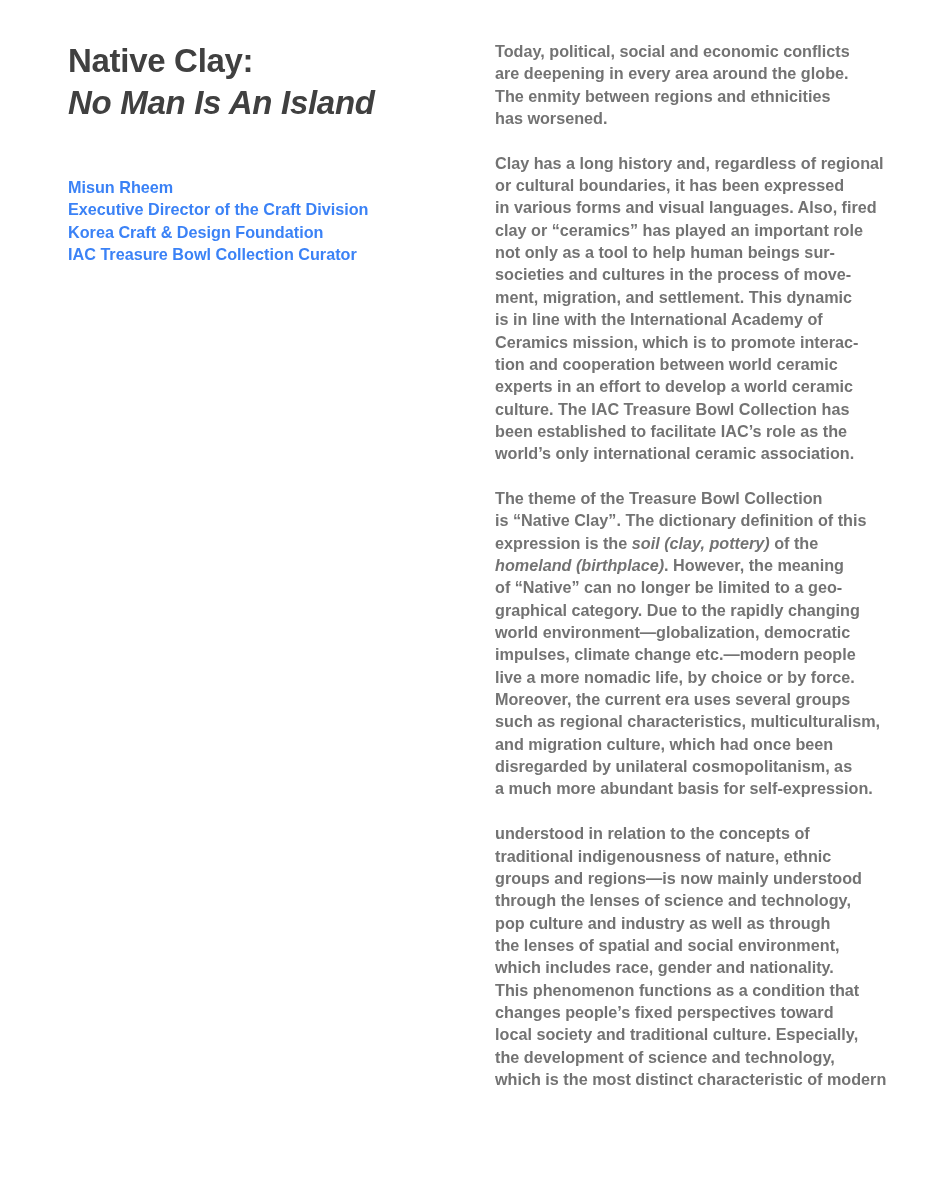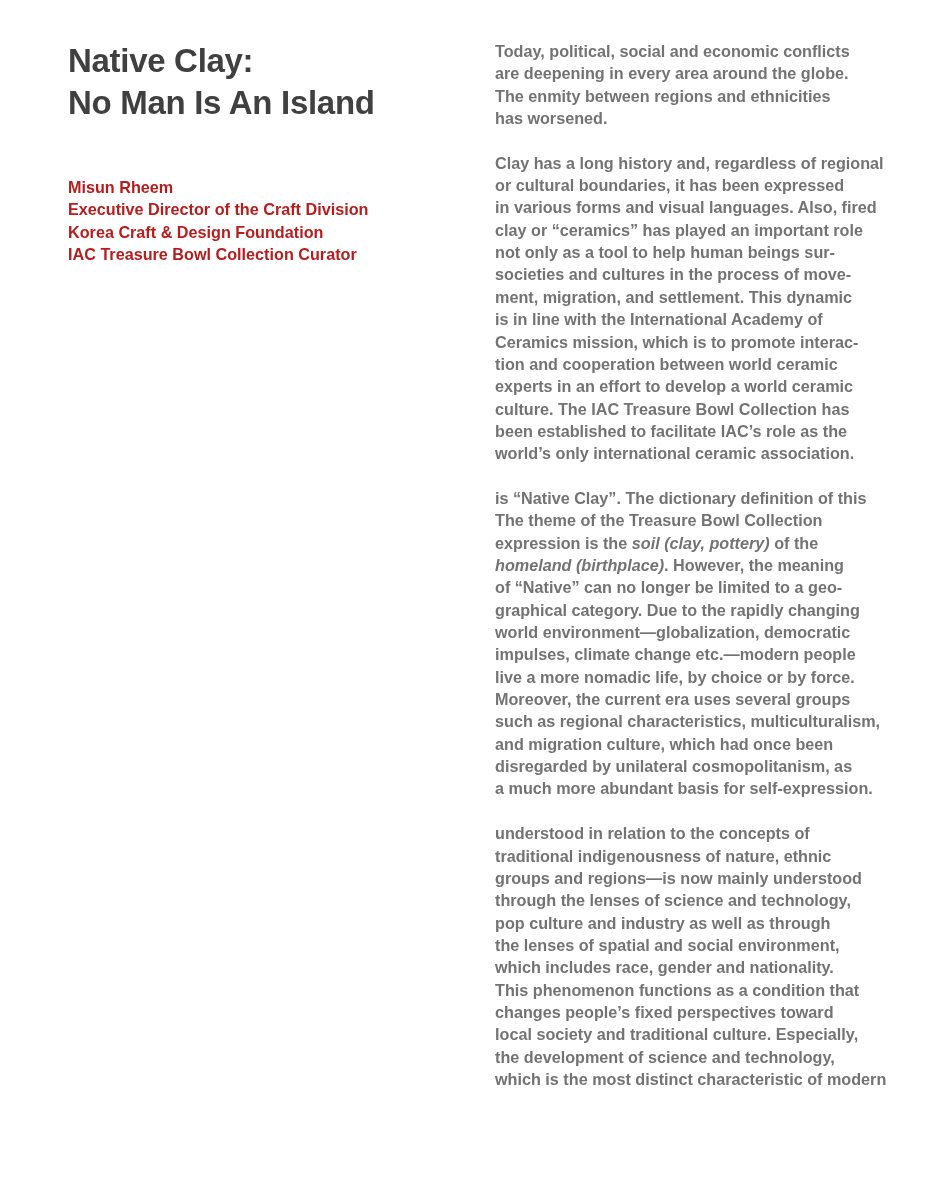--- a/index.html
+++ b/index.html
@@ -23,29 +23,29 @@
     }
     .title {
       margin: 0;
       font-size: 33px;
       line-height: 42px;
       font-weight: bold;
       letter-spacing: -0.3px;
       color: #404040;
     }
     .title .line { display: block; white-space: nowrap; }
-    .title .italic { }
+    .title .italic { font-style: italic; }
     .author-block {
       position: absolute;
       left: 0;
       top: 136px;
       font-size: 16.2px;
       line-height: 22.3px;
       font-weight: bold;
-      color: #b91c1c;
+      color: #3b82f6;
     }
     .author-block .line { display: block; white-space: nowrap; }
 
     .right-col {
       position: absolute;
       left: 495px;
       top: 40px;
       width: 420px;
       font-size: 16.2px;
       line-height: 22.35px;
@@ -89,22 +89,22 @@
       <span class="line">ment, migration, and settlement. This dynamic</span>
       <span class="line">is in line with the International Academy of</span>
       <span class="line">Ceramics mission, which is to promote interac-</span>
       <span class="line">tion and cooperation between world ceramic</span>
       <span class="line">experts in an effort to develop a world ceramic</span>
       <span class="line">culture. The IAC Treasure Bowl Collection has</span>
       <span class="line">been established to facilitate IAC’s role as the</span>
       <span class="line">world’s only international ceramic association.</span>
     </p>
     <p class="para">
+      <span class="line">The theme of the Treasure Bowl Collection</span>
       <span class="line">is “Native Clay”. The dictionary definition of this</span>
-      <span class="line">The theme of the Treasure Bowl Collection</span>
       <span class="line">expression is the <span class="it">soil (clay, pottery)</span> of the</span>
       <span class="line"><span class="it">homeland (birthplace)</span>. However, the meaning</span>
       <span class="line">of “Native” can no longer be limited to a geo-</span>
       <span class="line">graphical category. Due to the rapidly changing</span>
       <span class="line">world environment—globalization, democratic</span>
       <span class="line">impulses, climate change etc.—modern people</span>
       <span class="line">live a more nomadic life, by choice or by force.</span>
       <span class="line">Moreover, the current era uses several groups</span>
       <span class="line">such as regional characteristics, multiculturalism,</span>
       <span class="line">and migration culture, which had once been</span>

